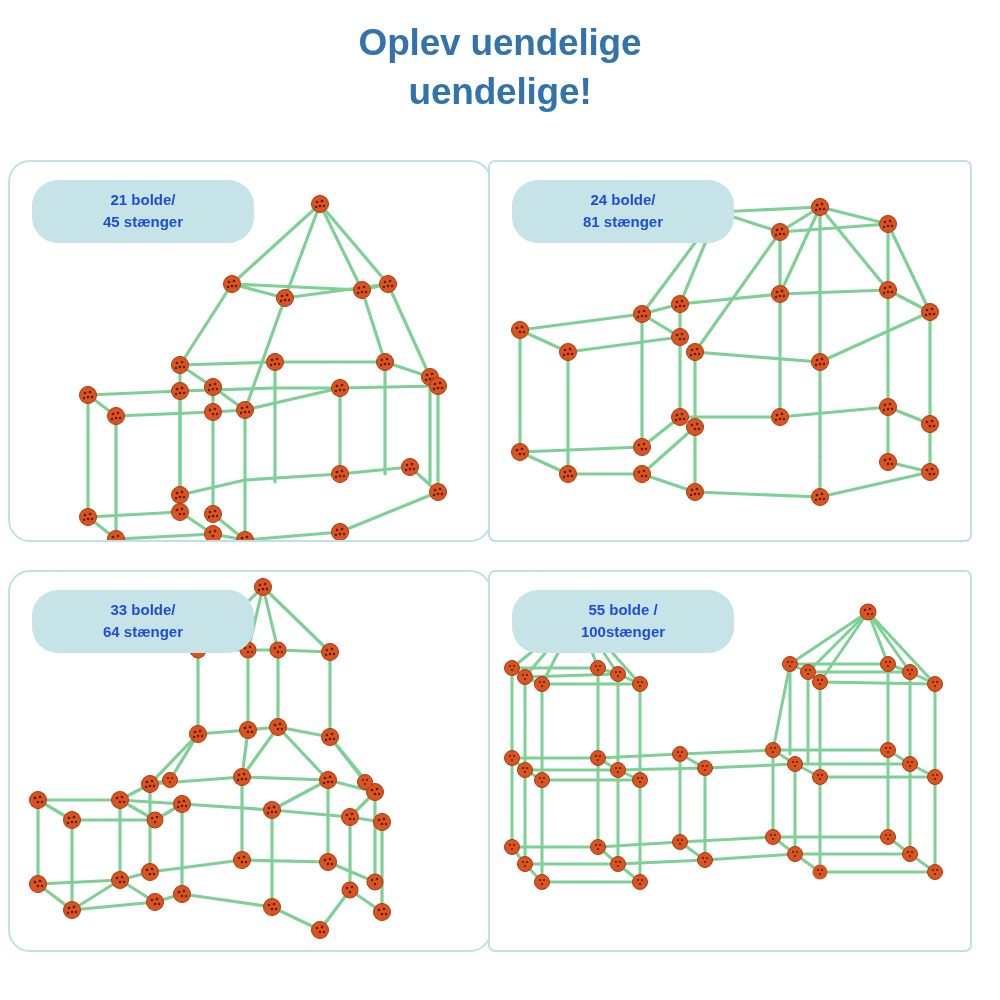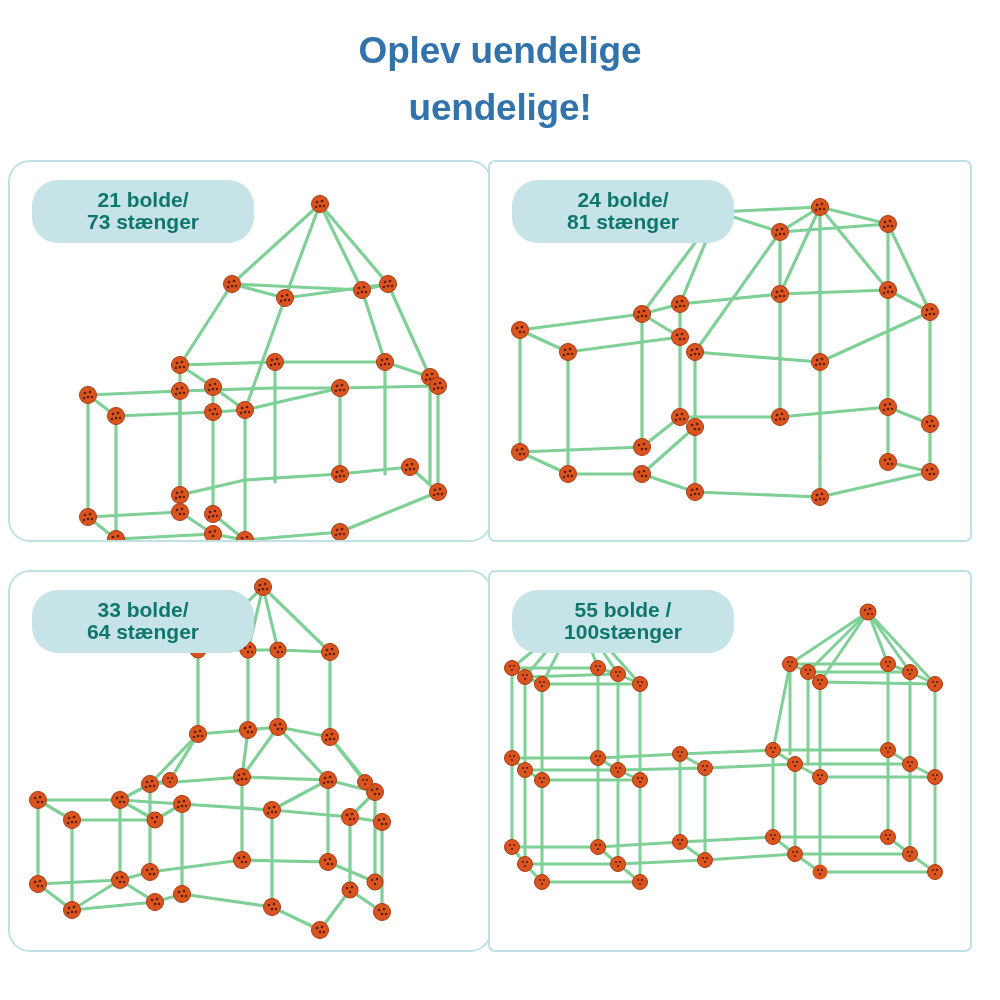--- a/index.html
+++ b/index.html
@@ -12,21 +12,21 @@
   #page{position:relative;width:1000px;height:1000px;}
 
   .title{
     position:absolute;left:0;top:18px;width:1000px;
     text-align:center;
     font-size:37px;line-height:49px;
     font-weight:700;
     color:#3273ab;
     letter-spacing:-0.2px;
   }
-  .title .line{display:block;margin-top:8px;}
+  .title .line{display:block;}
 
   .grid{
     position:absolute;left:8px;top:160px;
     width:984px;height:792px;
   }
   .card{
     position:absolute;
     width:484px;height:382px;
     border:2px solid #bfe0e4;
     border-radius:22px;
@@ -43,24 +43,24 @@
     position:absolute;left:22px;top:18px;
     min-width:170px;
     padding:9px 26px 10px 26px;
     background:#c6e3e7;
     border-radius:26px;
     text-align:center;
     z-index:3;
   }
   .badge .bline{
     display:block;
-    font-size:21px;
+    font-size:15px;
     line-height:22px;
     font-weight:700;
-    color:#0f766e;
+    color:#1d4ed8;
     white-space:nowrap;
   }
 
   .model{
     position:absolute;left:0;top:0;
     width:480px;height:378px;
     z-index:1;
   }
   .model svg{display:block;width:100%;height:100%;}
 </style>
@@ -382,21 +382,21 @@
                 <circle r="8.5" fill="none" stroke="#a83a12" stroke-width="1"></circle>
                 <circle cx="-3" cy="-2" r="1.3" fill="#5a1c06"></circle>
                 <circle cx="2" cy="-3" r="1.3" fill="#5a1c06"></circle>
                 <circle cx="0" cy="2" r="1.3" fill="#5a1c06"></circle>
               </g>
           </g>
         </svg>
       </div>
       <div class="badge">
         <span class="bline">21 bolde/</span>
-        <span class="bline">73 stænger</span>
+        <span class="bline">45 stænger</span>
       </div>
     </div>
 
     <div class="card r0 c1">
       <div class="model">
         <svg viewBox="0 0 480 378" xmlns="http://www.w3.org/2000/svg">
           <g stroke="#7fd096" stroke-width="3.2" stroke-linecap="round" fill="none">
 
             <path d="M228 50 L330 45"></path>
               <path d="M330 45 L398 62"></path>

